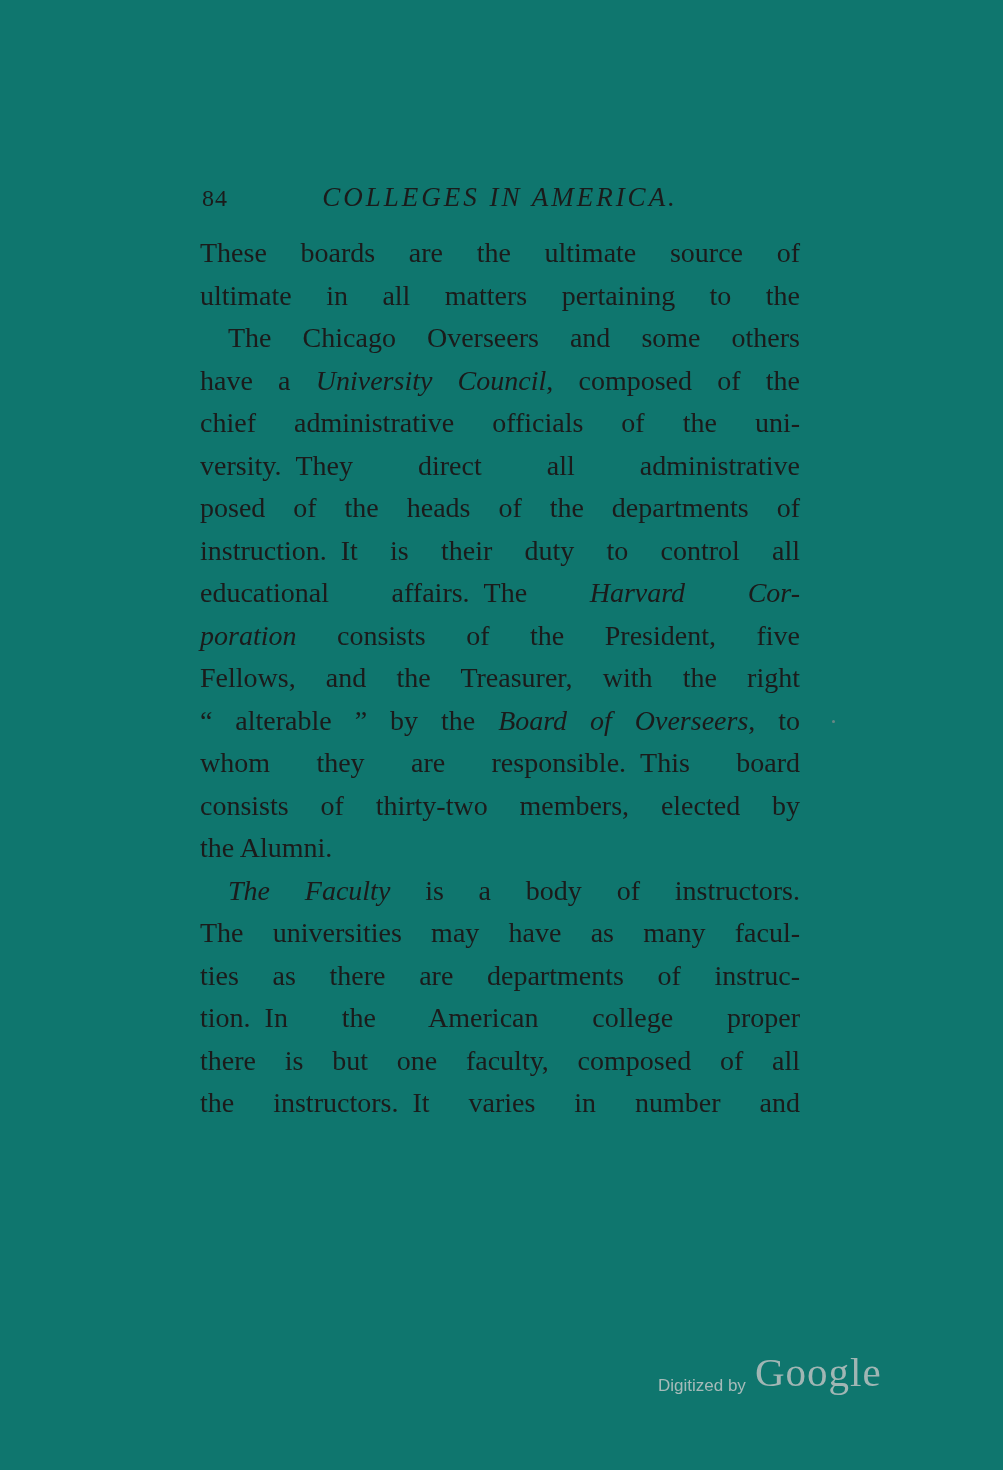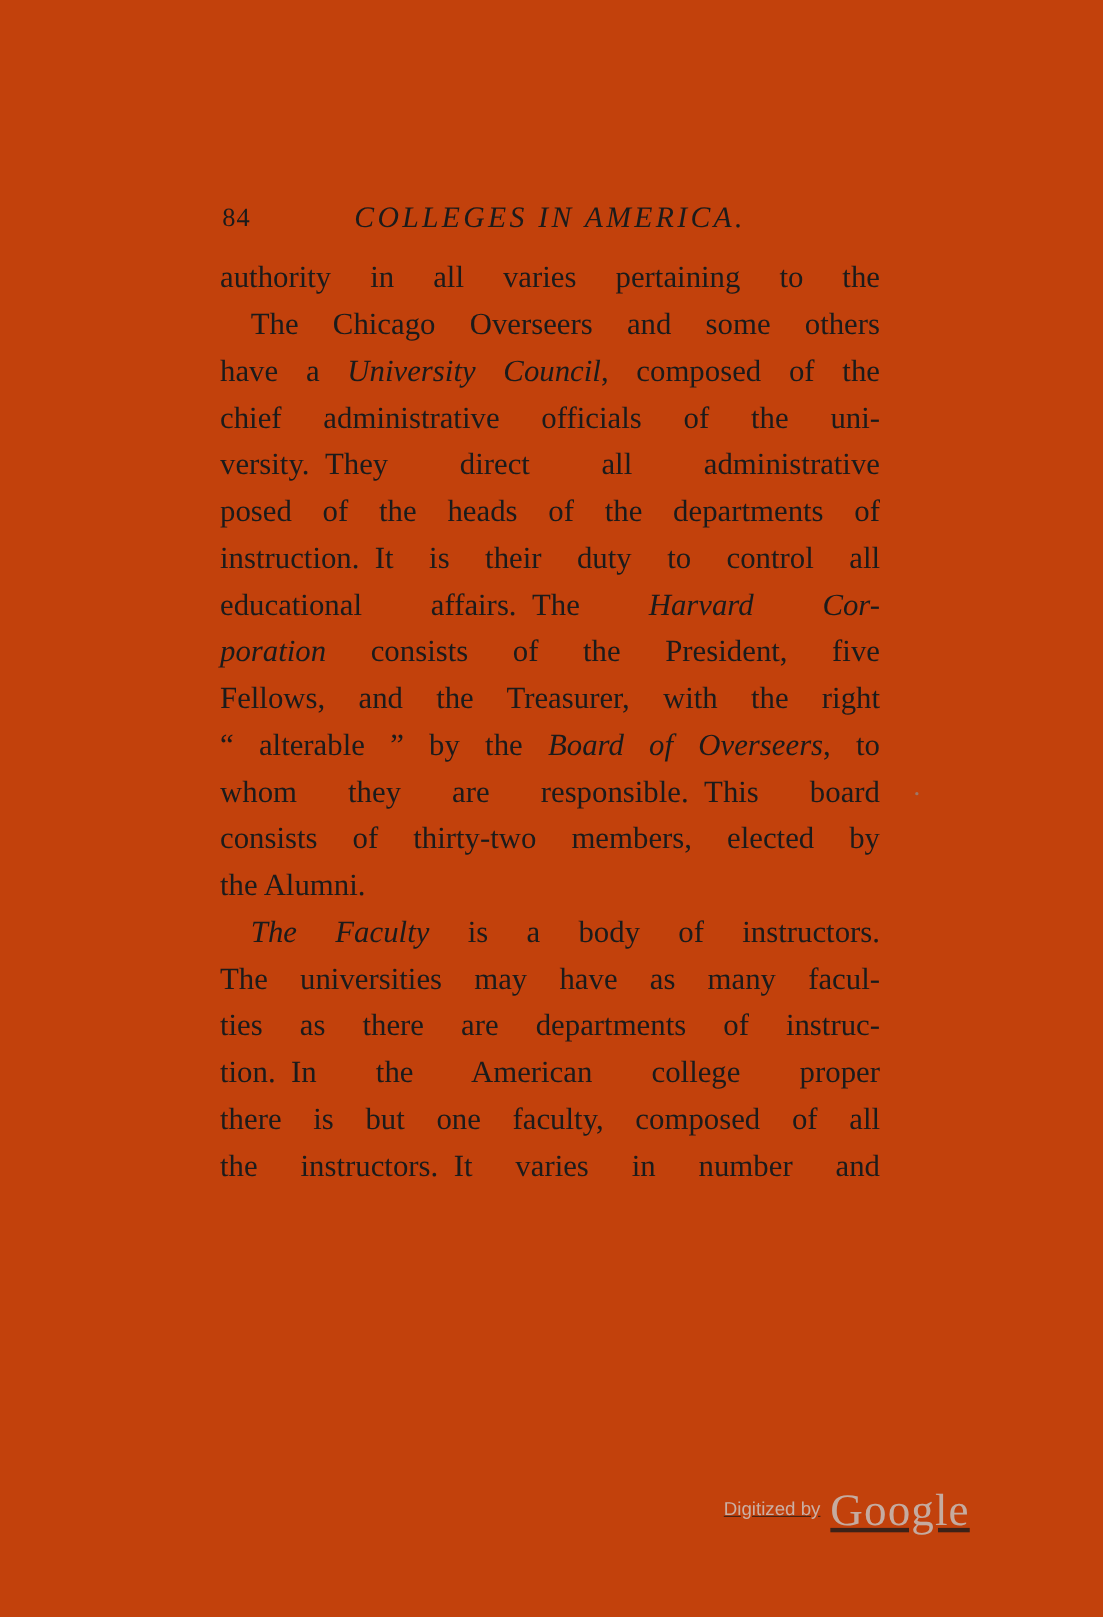--- a/index.html
+++ b/index.html
@@ -4,21 +4,21 @@
 <style>
   html, body {
     margin: 0;
     padding: 0;
     background: #ffffff;
   }
   .page {
     position: relative;
     width: 1003px;
     height: 1470px;
-    background: #c2410c;
+    background: #0f766e;
     font-family: "Liberation Serif", serif;
     color: #1b1b1b;
     overflow: hidden;
   }
   .page-header {
     position: absolute;
     left: 200px;
     top: 182px;
     width: 600px;
     height: 32px;
@@ -60,26 +60,25 @@
     padding-left: 28px;
   }
   .it {
     font-style: italic;
   }
   .watermark {
     position: absolute;
     left: 658px;
     top: 1348px;
     display: flex;
-    align-items: center;
+    align-items: flex-end;
     gap: 9px;
     opacity: 0.8;
     white-space: nowrap;
     user-select: none;
-    text-decoration: underline;
   }
   .wm-prefix {
     font-family: "Liberation Sans", sans-serif;
     font-size: 17px;
     color: #cccccc;
   }
   .wm-brand {
     font-family: "Liberation Serif", serif;
     font-size: 41px;
     color: #c6c6c6;
@@ -100,21 +99,22 @@
 <body>
 
 <div class="page">
 
   <div class="page-header">
     <span class="page-number">84</span>
     <span class="running-title">COLLEGES IN AMERICA.</span>
   </div>
 
   <div class="text-block">
-      <div class="line just"><span>authority in all varies pertaining to the</span></div>
+      <div class="line just"><span>These boards are the ultimate source of</span></div>
+      <div class="line just"><span>ultimate in all matters pertaining to the</span></div>
       <div class="line just indent"><span>The Chicago Overseers and some others</span></div>
       <div class="line just"><span>have a </span><span class="it">University Council</span><span>, composed of the</span></div>
       <div class="line just"><span>chief administrative officials of the uni-</span></div>
       <div class="line just"><span>versity. They direct all administrative</span></div>
       <div class="line just"><span>posed of the heads of the departments of</span></div>
       <div class="line just"><span>instruction. It is their duty to control all</span></div>
       <div class="line just"><span>educational affairs. The </span><span class="it">Harvard Cor-</span></div>
       <div class="line just"><span class="it">poration</span><span> consists of the President, five</span></div>
       <div class="line just"><span>Fellows, and the Treasurer, with the right</span></div>
       <div class="line just"><span>“ alterable ” by the </span><span class="it">Board of Overseers</span><span>, to</span></div>

